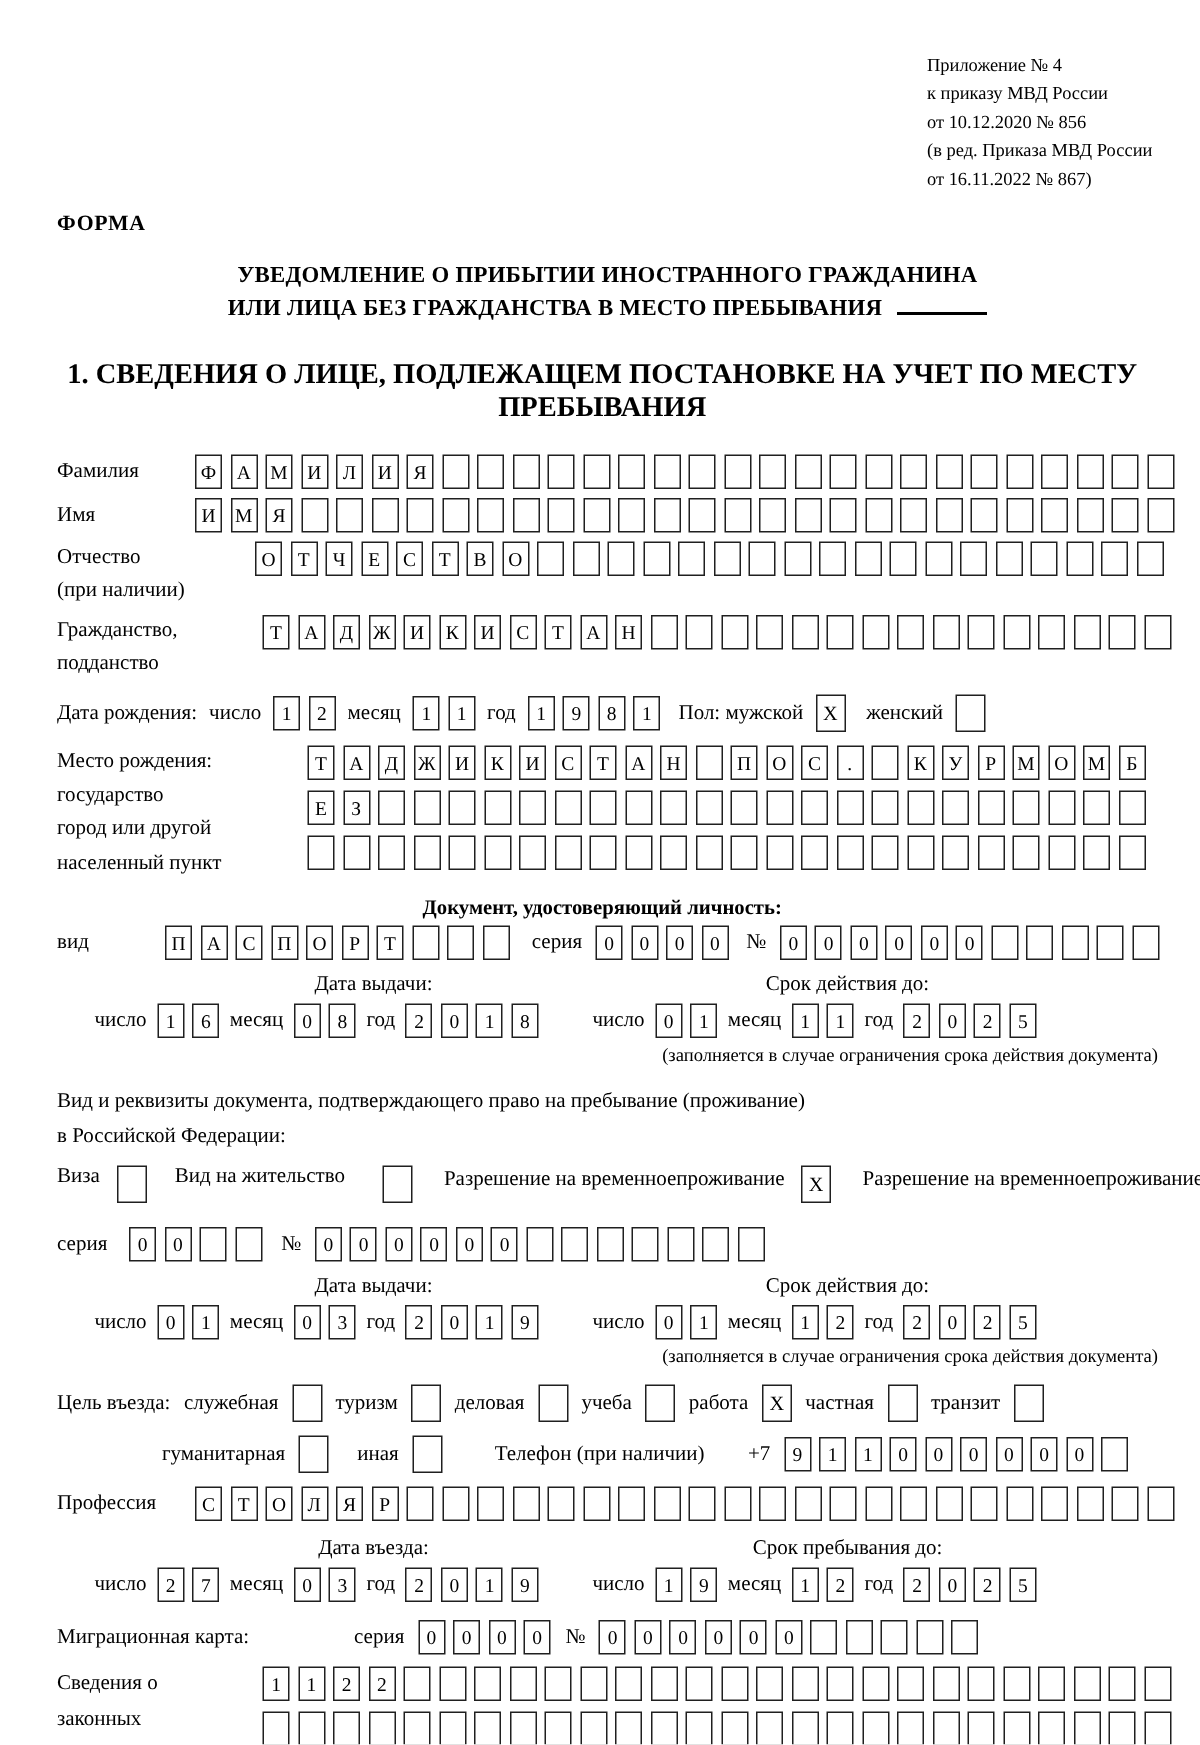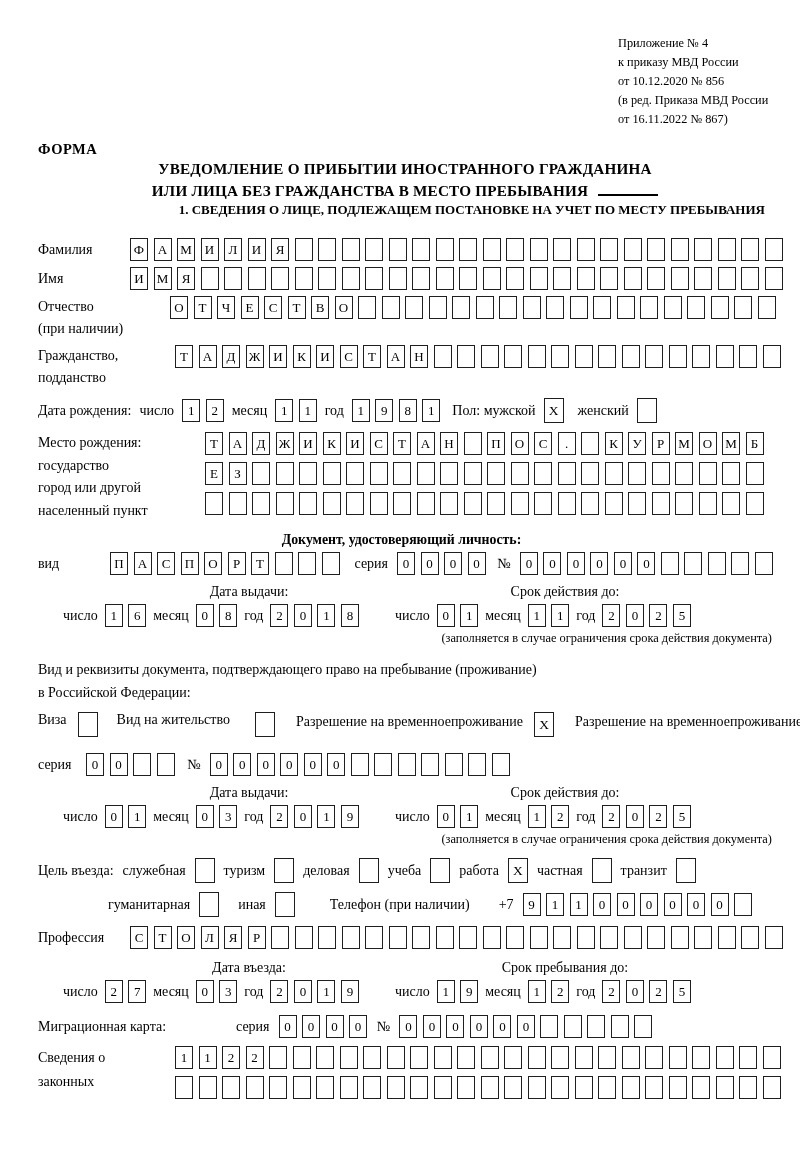--- a/index.html
+++ b/index.html
@@ -8,24 +8,24 @@
     width:800px; height:1163px;
     color:#000;
     font-family:"Liberation Serif", serif;
     font-size:14px;
   }
   .page { width:800px; height:1163px; padding:34px 0 0 38px; overflow:hidden; background:#fff; }
 
   .hdr { margin-left:580px; font-size:12.3px; line-height:19px; }
   .forma { text-align:left; margin:12px 35px 0 0; font-weight:bold; font-size:14.5px; letter-spacing:.5px; }
 
-  .title { text-align:center; padding-right:28px; font-weight:bold; font-size:15.2px; line-height:22px; letter-spacing:.2px; }
+  .title { text-align:center; padding-right:28px; margin-top:15px; font-weight:bold; font-size:15.2px; line-height:22px; letter-spacing:.2px; }
   .uline { display:inline-block; width:60px; height:14px; border-bottom:2px solid #000; margin-left:10px; }
 
-  .sec { text-align:right; padding-right:35px; font-weight:bold; font-size:13px; }
+  .sec { text-align:center; padding-right:35px; margin-top:22px; font-weight:bold; font-size:19px; }
 
   .frow { display:flex; align-items:center; margin-top:6px; white-space:nowrap; }
   .frow.top { align-items:flex-start; }
   .lbl { flex:0 0 auto; }
   .lblcol { flex:0 0 auto; display:flex; flex-direction:column; line-height:21.5px; }
 
   .cells { display:flex; gap:5.5px; }
   .box {
     flex:0 0 auto; width:18px; height:23px;
     border:1.5px solid #1f1f1f; background:#fff;

